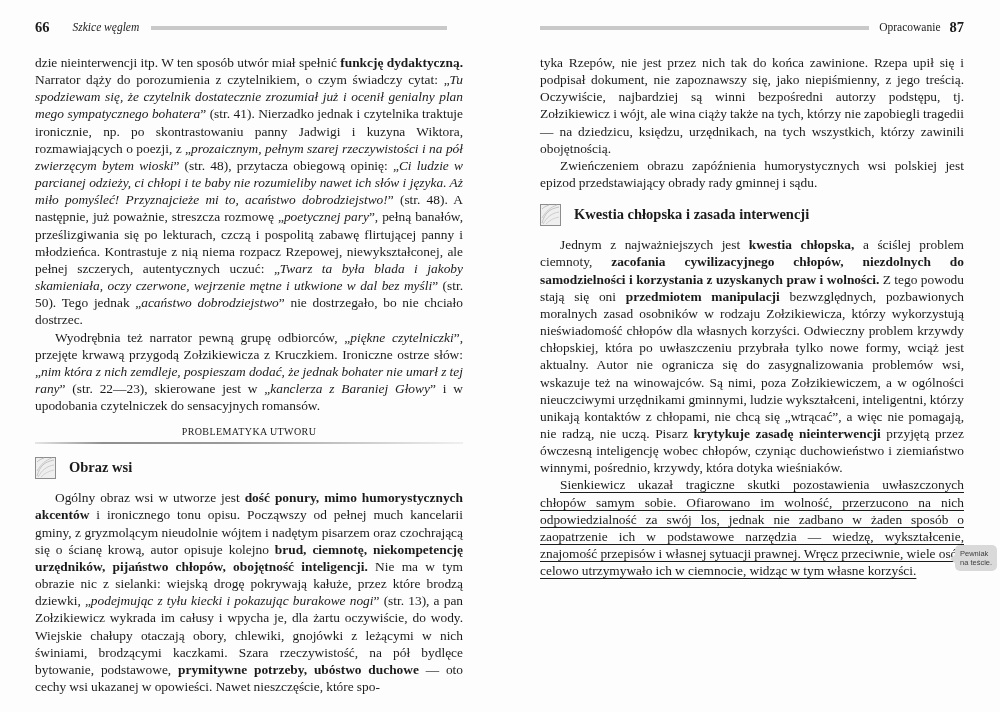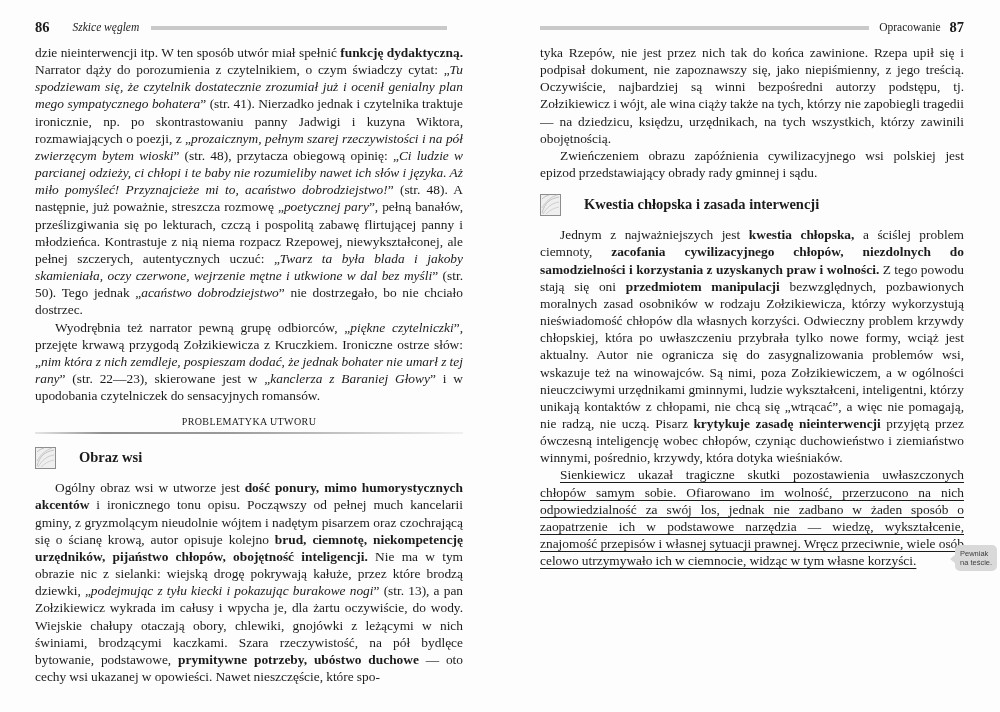--- a/index.html
+++ b/index.html
@@ -15,36 +15,36 @@
   .pg-header { display:flex; align-items:center; height:13px; }
   .pg-num   { font-weight:bold; font-size:14.5px; line-height:13px; }
   .pg-title { font-size:11.5px; line-height:13px; }
   .pg-title.italic { font-style:italic; }
   .page-left  .pg-title { margin-left:23px; }
   .page-left  .pg-rule  { flex:1 1 auto; margin-left:12px; margin-right:16px; }
   .page-right .pg-rule  { flex:1 1 auto; margin-right:10px; }
   .page-right .pg-title { margin-right:9px; }
   .pg-rule { height:4px; background:#c9c9c9; }
 
-  .pg-body { margin-top:10px; }
+  .pg-body { margin-top:20px; }
   .para {
     font-size:13.4px; line-height:17.15px; text-align:justify;
     text-justify:inter-word; word-spacing:-0.2px;
   }
   .para.indent { text-indent:20px; }
   .para .b { font-weight:bold; }
   .para .i { font-style:italic; }
   .para.u-line { text-decoration:underline; text-decoration-thickness:1px; text-underline-offset:2.5px; }
 
   .section-heading { margin:12px 0 9px; text-align:center; }
   .sh-text { font-weight:normal; font-size:10px; letter-spacing:0.4px; }
   .sh-rule { margin-top:5px; height:2px;
     background:linear-gradient(to right,#e6e6e6 0%,#8f8f8f 16%,#9a9a9a 45%,#c8c8c8 74%,#f0f0f0 100%); }
 
-  .icon-heading { display:flex; align-items:center; gap:23px; margin:12px 0 10px; }
+  .icon-heading { display:flex; align-items:center; gap:13px; margin:12px 0 10px; }
   .ih-icon { width:21px; height:23px; flex:0 0 auto; }
   .ih-text { font-weight:bold; font-size:14.5px; }
 
   .margin-note {
     position:absolute; left:955px; top:537px; width:42px;
     background:#d9d9d9; border-radius:5px; padding:4px 3px 4px 5px;
     font-family:"Liberation Sans", sans-serif; font-size:7.5px; line-height:9px;
     color:#3f3f3f;
     margin-top:8px;
   }
@@ -53,21 +53,21 @@
     border:5px solid transparent; border-right:6px solid #d9d9d9; border-left:0;
   }
 </style>
 </head>
 <body>
 
 <div class="spread">
 
   <section class="page page-left">
     <header class="pg-header">
-      <span class="pg-num">86</span>
+      <span class="pg-num">66</span>
       <span class="pg-title italic">Szkice węglem</span>
       <span class="pg-rule"></span>
     </header>
     <div class="pg-body">
         <p class="para"><span>dzie nieinterwencji itp. W ten sposób utwór miał spełnić </span><span class="b">funkcję dydaktyczną.</span><span> Narrator dąży do porozumienia z czytelnikiem, o czym świadczy cytat: „</span><span class="i">Tu spodziewam się, że czytelnik dostatecznie zrozumiał już i ocenił genialny plan mego sympatycznego bohatera</span><span>” (str. 41). Nierzadko jednak i czytelnika traktuje ironicznie, np. po skontrastowaniu panny Jadwigi i kuzyna Wiktora, rozmawiających o poezji, z „</span><span class="i">prozaicznym, pełnym szarej rzeczywistości i na pół zwierzęcym bytem wioski</span><span>” (str. 48), przytacza obiegową opinię: „</span><span class="i">Ci ludzie w parcianej odzieży, ci chłopi i te baby nie rozumieliby nawet ich słów i języka. Aż miło pomyśleć! Przyznajcieże mi to, acaństwo dobrodziejstwo!</span><span>” (str. 48). A następnie, już poważnie, streszcza rozmowę „</span><span class="i">poetycznej pary</span><span>”, pełną banałów, prześlizgiwania się po lekturach, czczą i pospolitą zabawę flirtującej panny i młodzieńca. Kontrastuje z nią niema rozpacz Rzepowej, niewykształconej, ale pełnej szczerych, autentycznych uczuć: „</span><span class="i">Twarz ta była blada i jakoby skamieniała, oczy czerwone, wejrzenie mętne i utkwione w dal bez myśli</span><span>” (str. 50). Tego jednak „</span><span class="i">acaństwo dobrodziejstwo</span><span>” nie dostrzegało, bo nie chciało dostrzec.</span></p>
         <p class="para indent"><span>Wyodrębnia też narrator pewną grupę odbiorców, „</span><span class="i">piękne czytelniczki</span><span>”, przejęte krwawą przygodą Zołzikiewicza z Kruczkiem. Ironiczne ostrze słów: „</span><span class="i">nim która z nich zemdleje, pospieszam dodać, że jednak bohater nie umarł z tej rany</span><span>” (str. 22—23), skierowane jest w „</span><span class="i">kanclerza z Baraniej Głowy</span><span>” i w upodobania czytelniczek do sensacyjnych romansów.</span></p>
         <div class="section-heading">
           <div class="sh-text">PROBLEMATYKA UTWORU</div>
           <div class="sh-rule"></div>
         </div>
@@ -87,21 +87,21 @@
   </section>
 
   <section class="page page-right">
     <header class="pg-header">
       <span class="pg-rule"></span>
       <span class="pg-title">Opracowanie</span>
       <span class="pg-num">87</span>
     </header>
     <div class="pg-body">
         <p class="para"><span>tyka Rzepów, nie jest przez nich tak do końca zawinione. Rzepa upił się i podpisał dokument, nie zapoznawszy się, jako niepiśmienny, z jego treścią. Oczywiście, najbardziej są winni bezpośredni autorzy podstępu, tj. Zołzikiewicz i wójt, ale wina ciąży także na tych, którzy nie zapobiegli tragedii — na dziedzicu, księdzu, urzędnikach, na tych wszystkich, którzy zawinili obojętnością.</span></p>
-        <p class="para indent"><span>Zwieńczeniem obrazu zapóźnienia cywilizacyjnego wsi polskiej jest epizod przedstawiający obrady rady gminnej i sądu.</span></p>
+        <p class="para indent"><span>Zwieńczeniem obrazu zapóźnienia humorystycznych wsi polskiej jest epizod przedstawiający obrady rady gminnej i sądu.</span></p>
         <div class="icon-heading">
           <svg class="ih-icon" viewBox="0 0 21 23" xmlns="http://www.w3.org/2000/svg">
             <rect x="0.5" y="1.5" width="20" height="21" fill="#efefef" stroke="#8d8d8d"></rect>
             <path d="M2 20 C5 10 9 6 19 4" stroke="#c2c2c2" fill="none"></path>
             <path d="M3 21 C7 14 12 10 19 9" stroke="#cccccc" fill="none"></path>
             <path d="M2 15 C6 8 11 4 17 2" stroke="#c8c8c8" fill="none"></path>
             <path d="M6 21 C10 17 14 15 19 14" stroke="#d2d2d2" fill="none"></path>
             <path d="M2 6 C4 4 6 3 9 2" stroke="#bfbfbf" fill="none"></path>
           </svg>
           <span class="ih-text">Kwestia chłopska i zasada interwencji</span>

